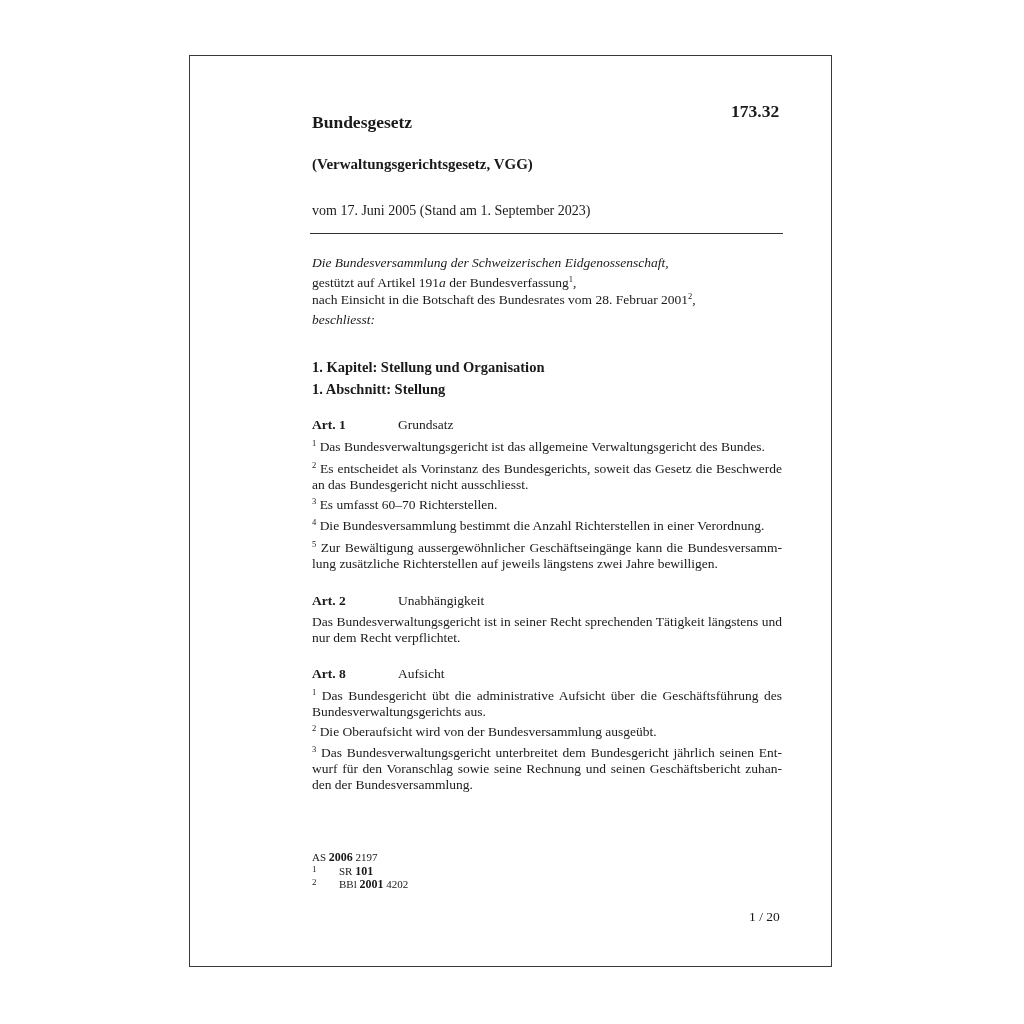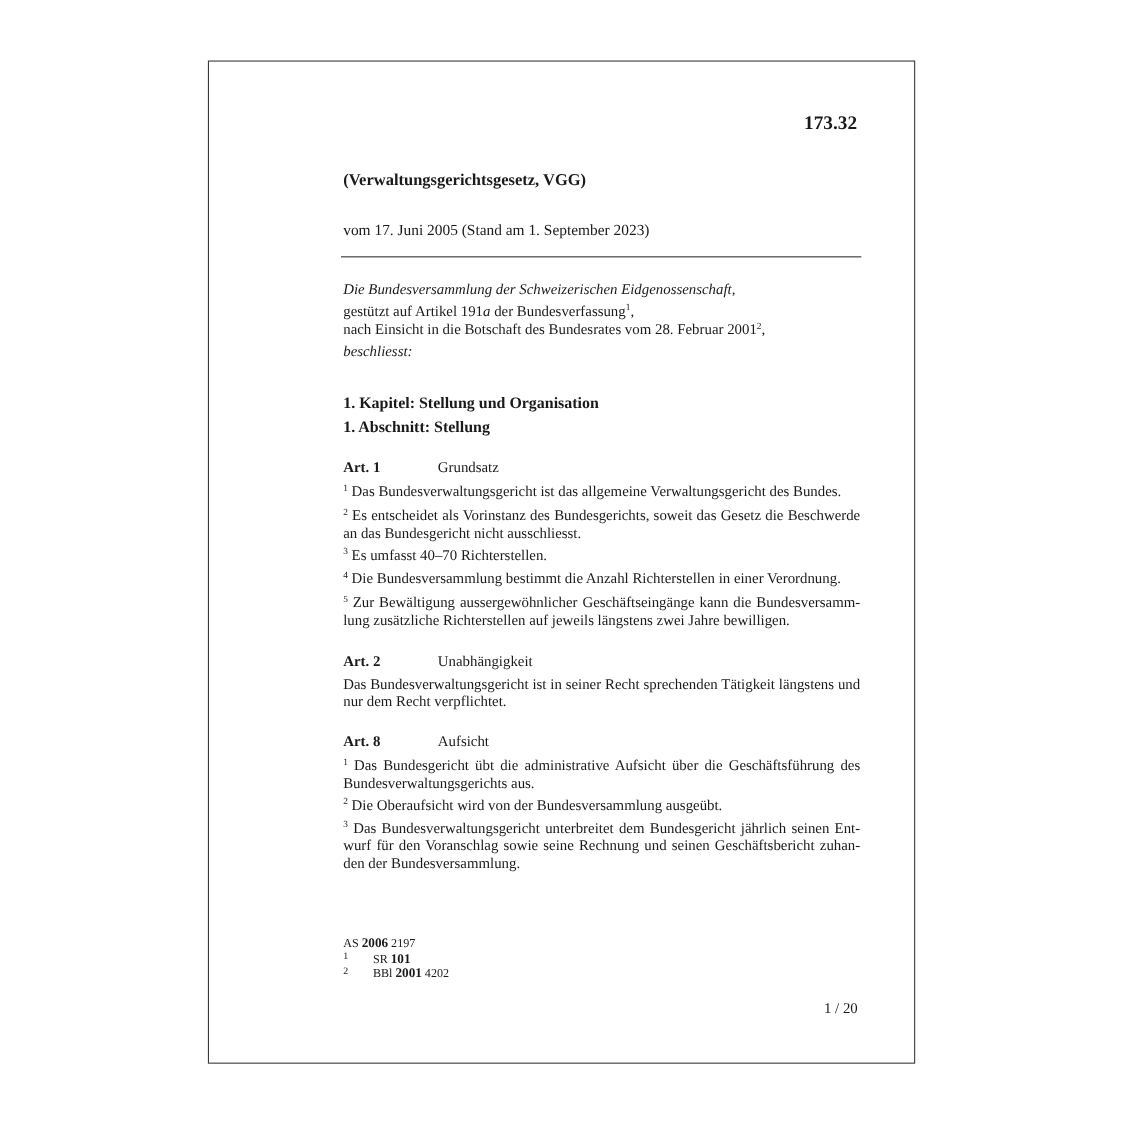--- a/index.html
+++ b/index.html
@@ -56,38 +56,39 @@
   .fn b { font-weight: bold; font-size: 12px; }
   .fn .fnmark { display: inline-block; width: 27px; font-size: 9px; vertical-align: 3px; }
   .page-no { left: 749px; top: 909px; font-size: 13.5px; }
 </style>
 </head>
 <body>
 
 <div class="page"></div>
 
 <div class="abs title">
+  <div>Bundesgesetz</div>
 </div>
 <div class="abs subtitle">(Verwaltungsgerichtsgesetz, VGG)</div>
 <div class="abs sr-number">173.32</div>
 <div class="abs date-line">vom 17. Juni 2005 (Stand am 1. September 2023)</div>
 <div class="rule"></div>
 
 <div class="abs preamble italic" style="top:255px;">Die Bundesversammlung der Schweizerischen Eidgenossenschaft,</div>
 <div class="abs preamble" style="top:275px;"><span>gestützt auf Artikel 191</span><i>a</i><span> der Bundesverfassung</span><sup>1</sup><span>,</span></div>
 <div class="abs preamble" style="top:292px;"><span>nach Einsicht in die Botschaft des Bundesrates vom 28. Februar 2001</span><sup>2</sup><span>,</span></div>
 <div class="abs preamble italic" style="top:312px;">beschliesst:</div>
 
 <div class="abs heading" style="top:359px;">1. Kapitel: Stellung und Organisation</div>
 <div class="abs heading" style="top:381px;">1. Abschnitt: Stellung</div>
 
 <div class="abs art-head" style="top:417px;"><span class="art-no">Art. 1</span><span>Grundsatz</span></div>
 <div class="para" style="top:439px;"><sup>1</sup><span> Das Bundesverwaltungsgericht ist das allgemeine Verwaltungsgericht des Bundes.</span></div>
 <div class="para" style="top:461px;"><sup>2</sup><span> Es entscheidet als Vorinstanz des Bundesgerichts, soweit das Gesetz die Beschwerde an das Bundesgericht nicht ausschliesst.</span></div>
-<div class="para" style="top:497px;"><sup>3</sup><span> Es umfasst 40–70 Richterstellen.</span></div>
+<div class="para" style="top:497px;"><sup>3</sup><span> Es umfasst 60–70 Richterstellen.</span></div>
 <div class="para" style="top:518px;"><sup>4</sup><span> Die Bundesversammlung bestimmt die Anzahl Richterstellen in einer Verordnung.</span></div>
 <div class="para" style="top:540px;"><sup>5</sup><span> Zur Bewältigung aussergewöhnlicher Geschäftseingänge kann die Bundesversamm­lung zusätzliche Richterstellen auf jeweils längstens zwei Jahre bewilligen.</span></div>
 
 <div class="abs art-head" style="top:593px;"><span class="art-no">Art. 2</span><span>Unabhängigkeit</span></div>
 <div class="para" style="top:614px;"><span>Das Bundesverwaltungsgericht ist in seiner Recht sprechenden Tätigkeit längstens und nur dem Recht verpflichtet.</span></div>
 
 <div class="abs art-head" style="top:666px;"><span class="art-no">Art. 8</span><span>Aufsicht</span></div>
 <div class="para" style="top:688px;"><sup>1</sup><span> Das Bundesgericht übt die administrative Aufsicht über die Geschäftsführung des Bundesverwaltungsgerichts aus.</span></div>
 <div class="para" style="top:724px;"><sup>2</sup><span> Die Oberaufsicht wird von der Bundesversammlung ausgeübt.</span></div>
 <div class="para" style="top:745px;"><sup>3</sup><span> Das Bundesverwaltungsgericht unterbreitet dem Bundesgericht jährlich seinen Ent­wurf für den Voranschlag sowie seine Rechnung und seinen Geschäftsbericht zuhan­den der Bundesversammlung.</span></div>

